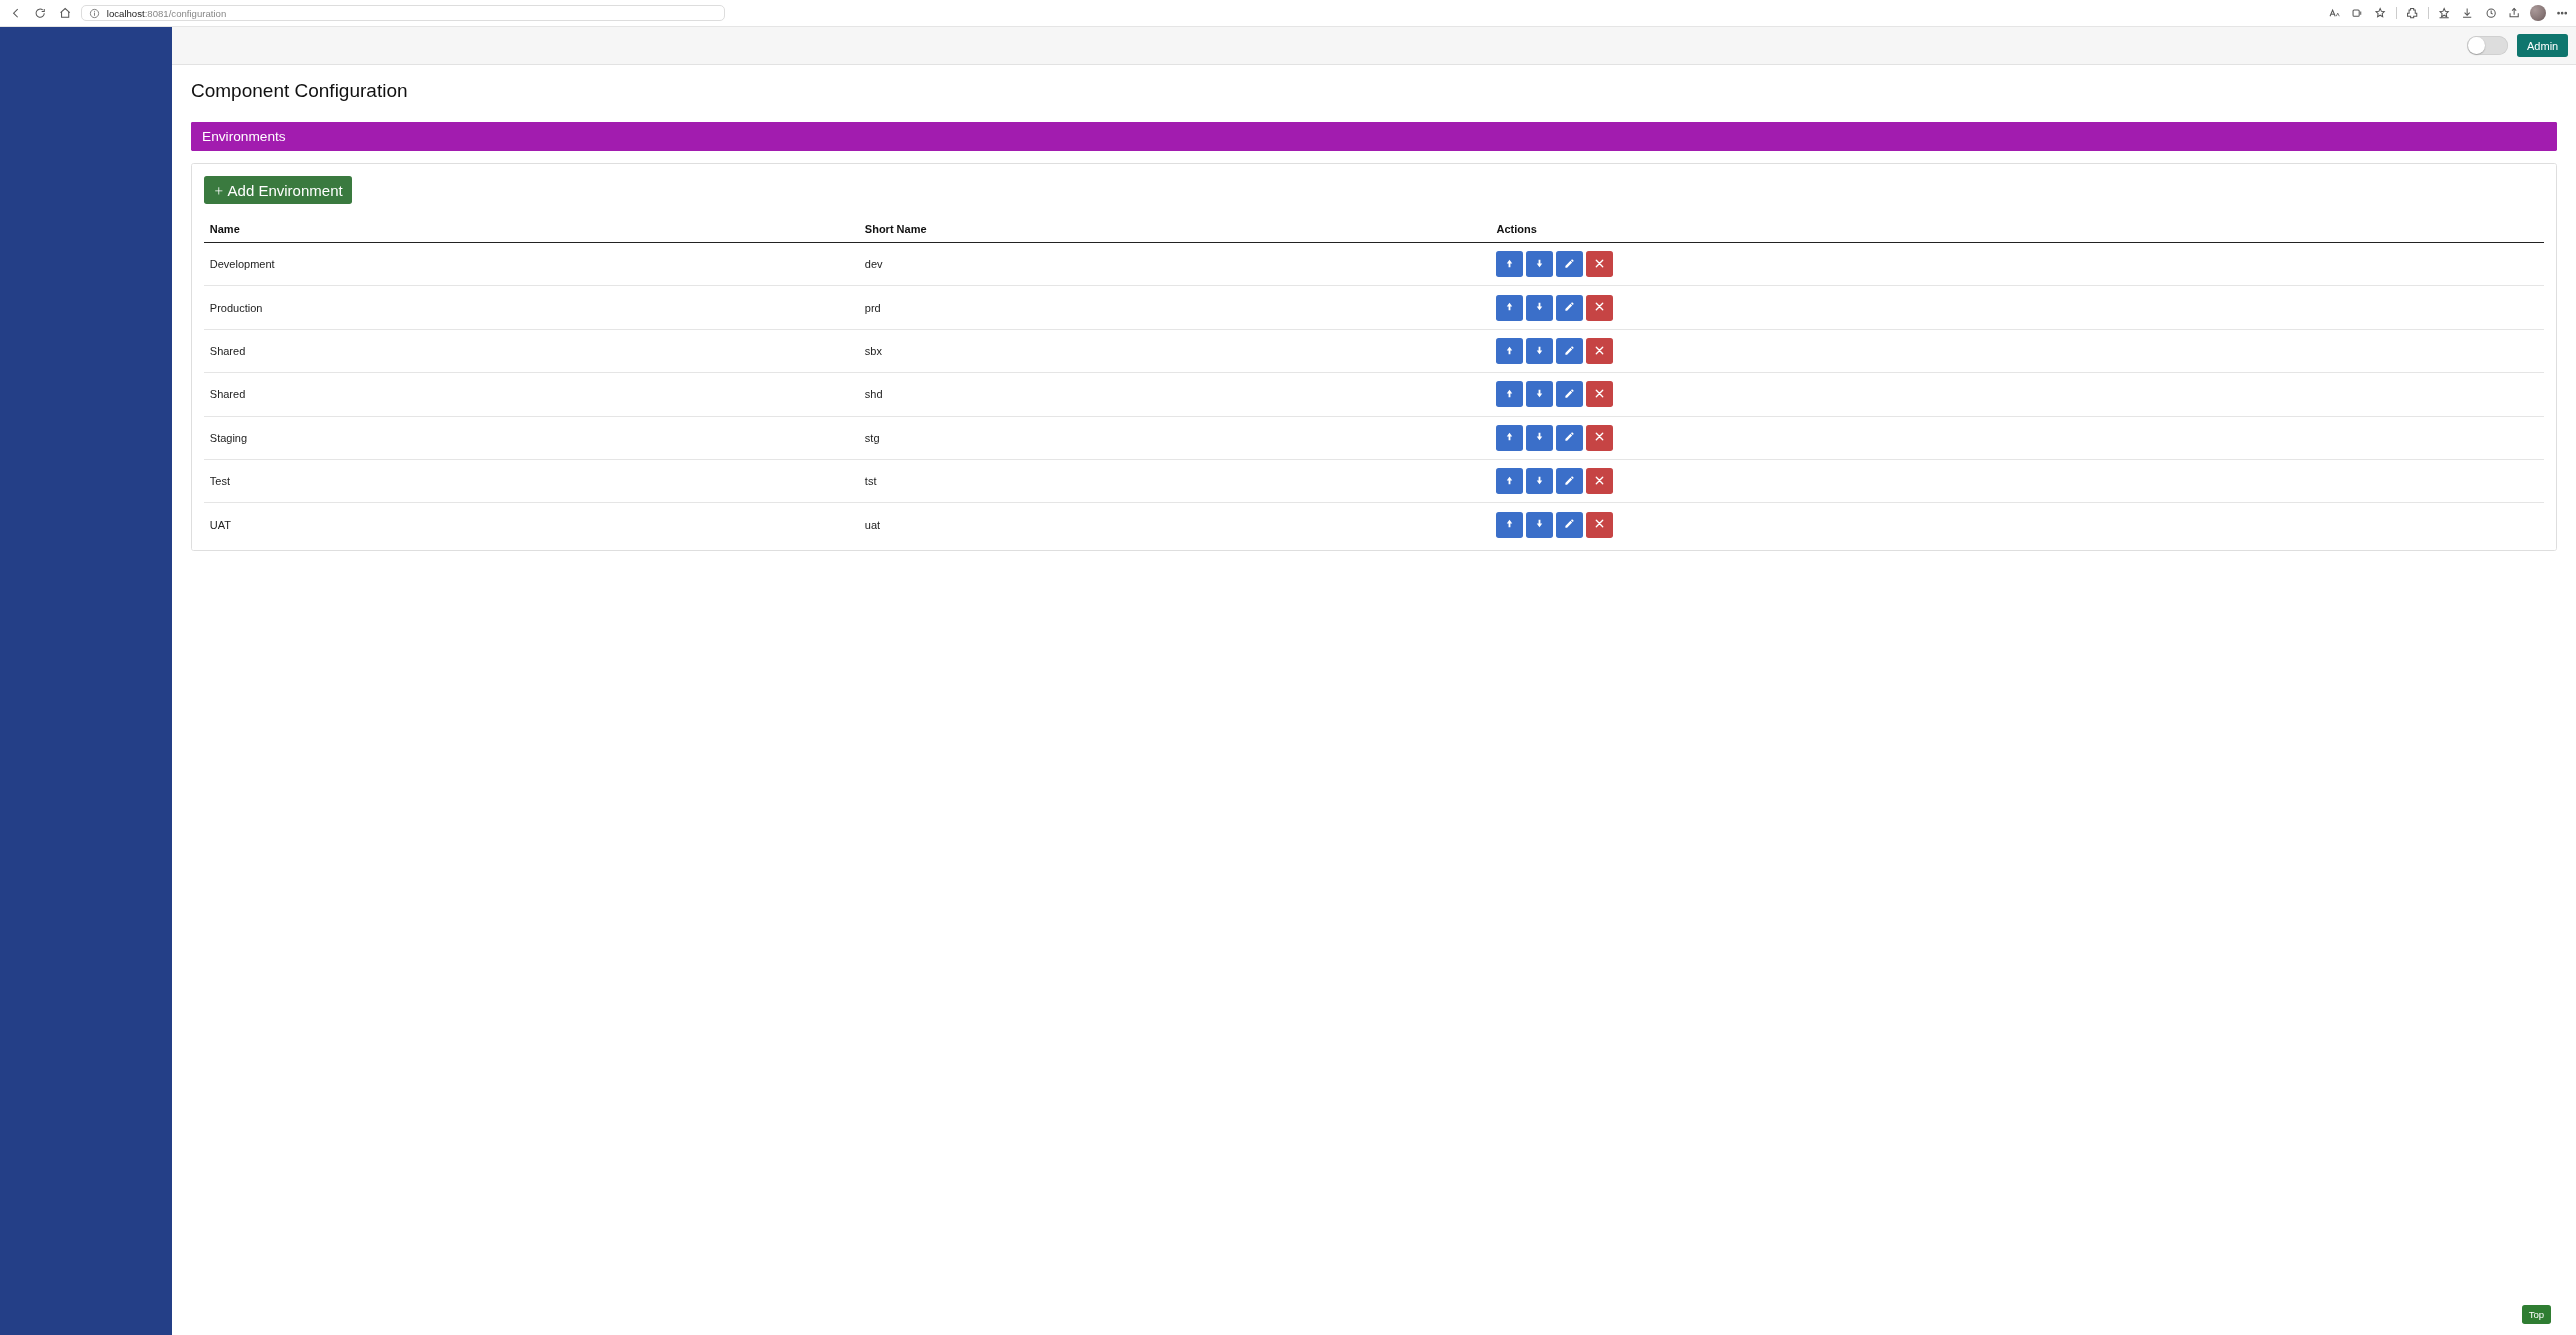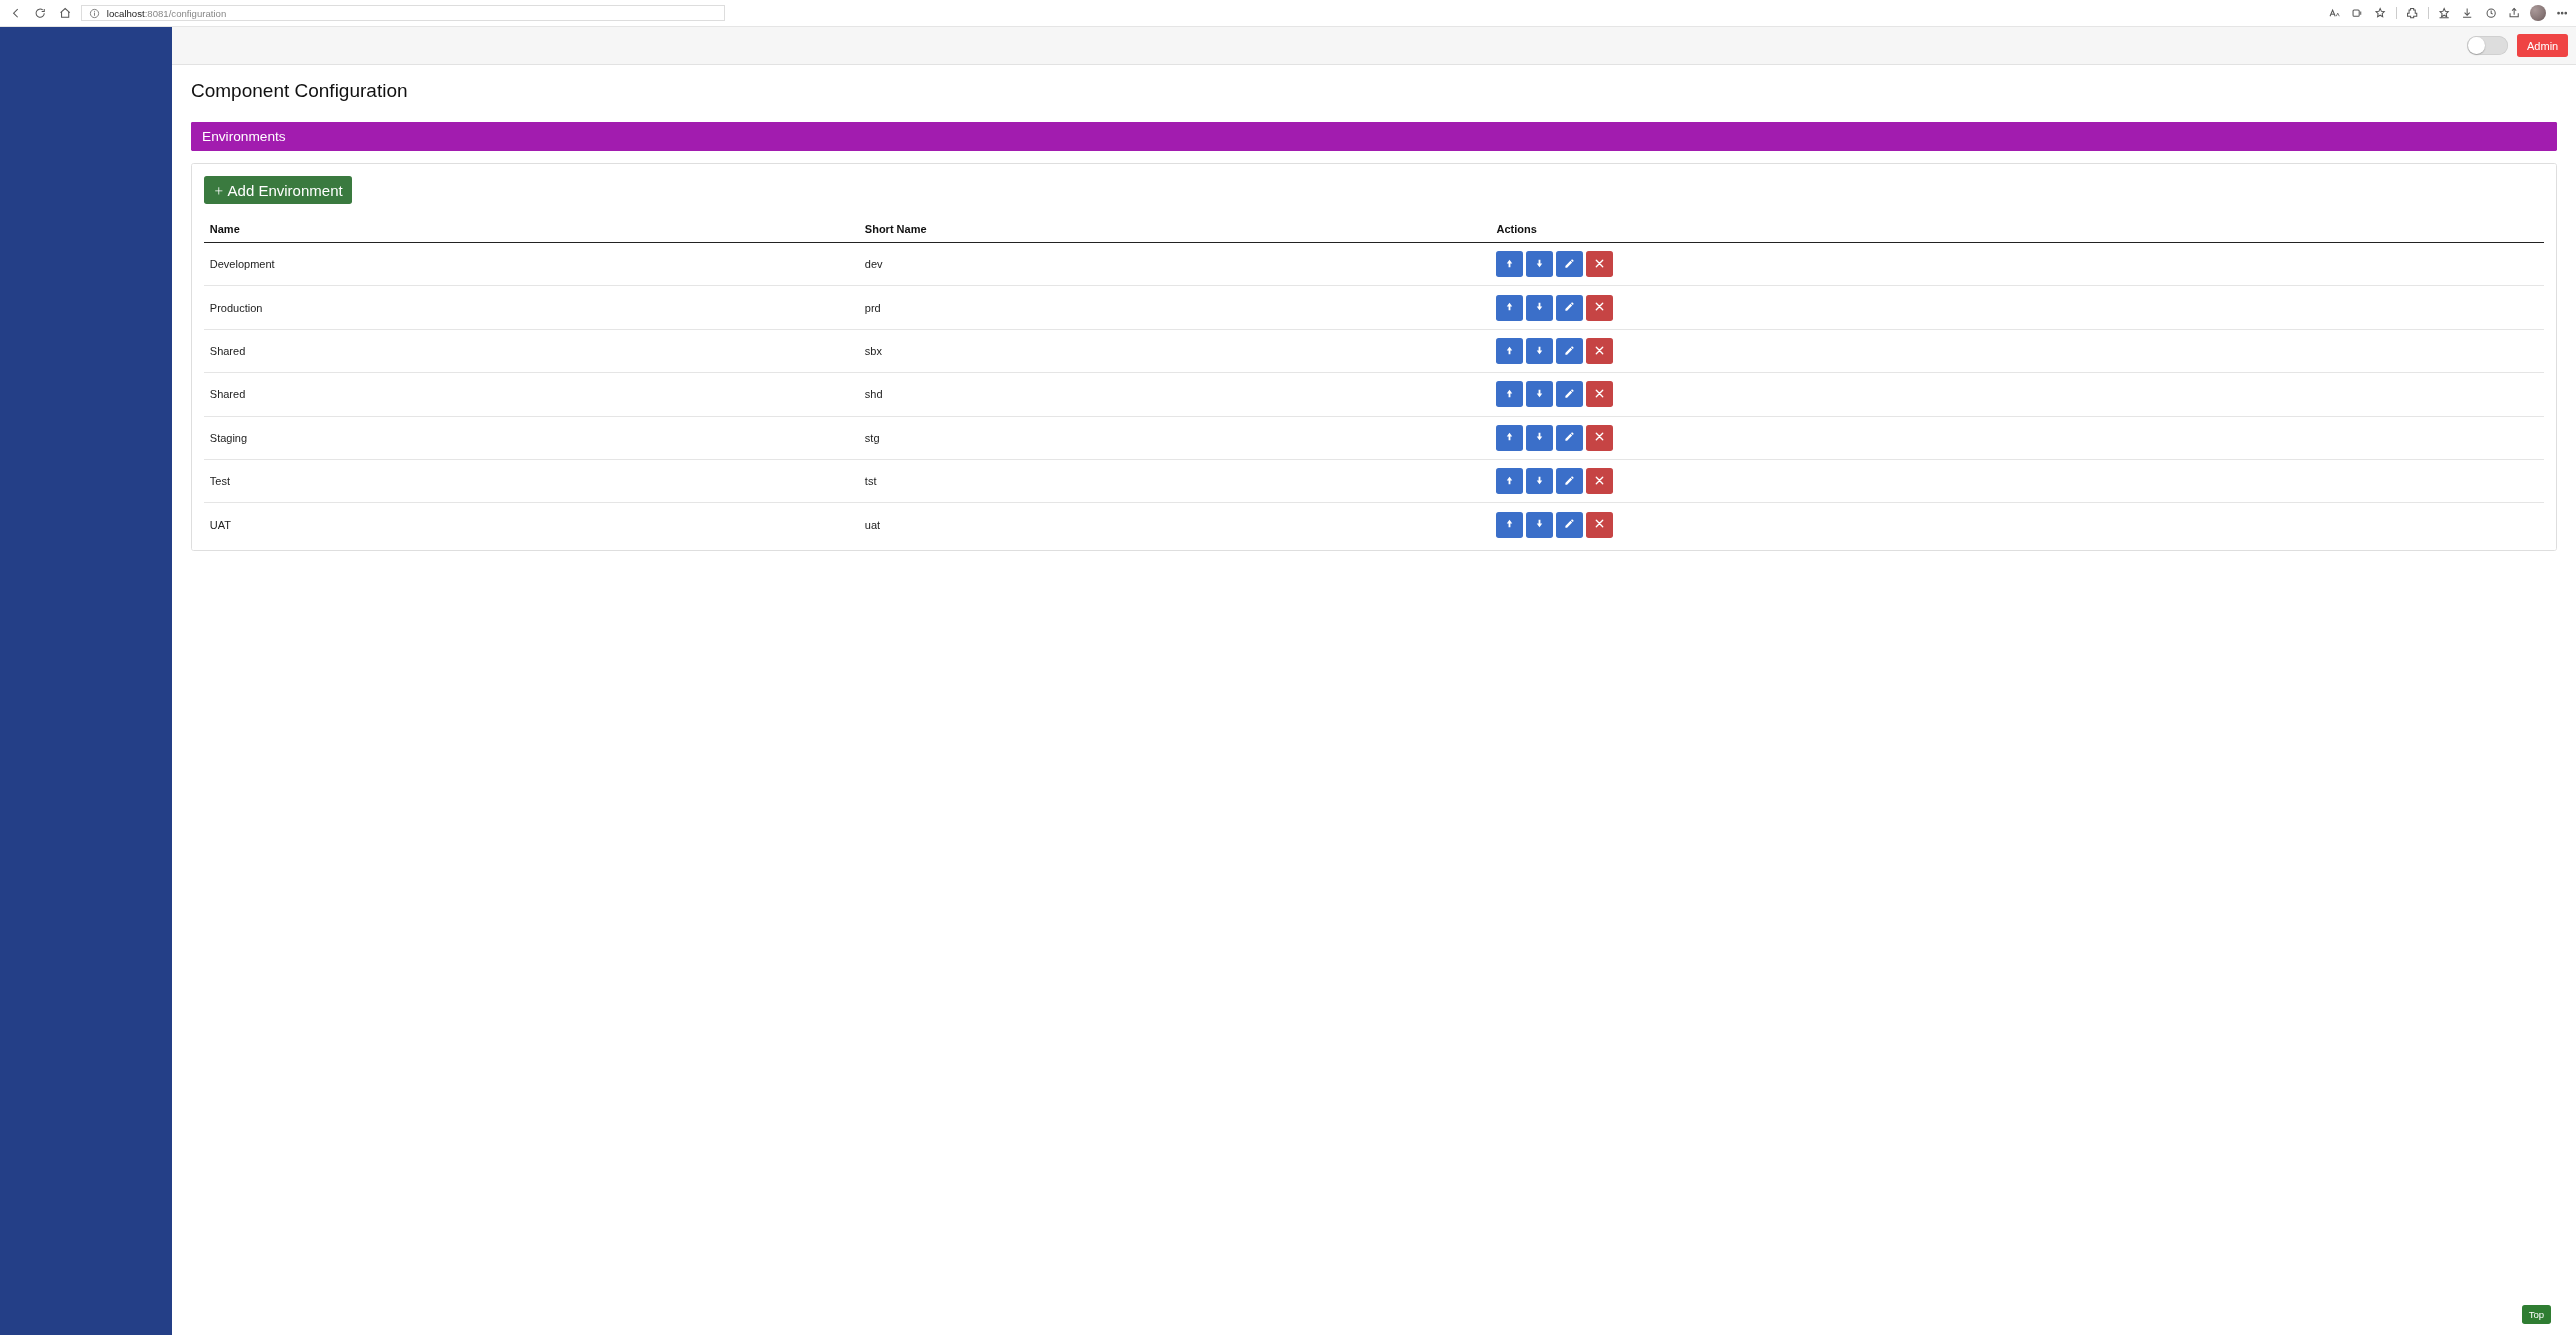--- a/index.html
+++ b/index.html
@@ -21,21 +21,21 @@
       display:flex; align-items:center; justify-content:center;
       color:#555;
       border-radius:2.7px;
     }
     .chrome .nav-btn svg { width:12.3px; height:12.3px; stroke:#555; fill:none; stroke-width:2; }
     .addr-wrap {
       flex: 1;
       height: 16px;
       background:#fff;
       border:0.7px solid #ddd;
-      border-radius:0;
+      border-radius:5px;
       display:flex;
       align-items:center;
       padding:0 6.8px;
       gap:6.8px;
       max-width: 644px;
     }
     .addr-wrap .info-icon { width:11px; height:11px; color:#777; }
     .addr-wrap .url { font-size:9.6px; color:#444; }
     .addr-wrap .url .host { color:#222; }
     .addr-wrap .url .path { color:#888; }
@@ -79,21 +79,21 @@
       border-radius:9.6px;
       position:relative;
       box-shadow: inset 0 0 0 0.7px #ccc;
     }
     .toggle .knob {
       position:absolute; left:1.4px; top:1.4px;
       width:16.4px; height:16.4px; border-radius:50%;
       background:#fff; box-shadow:0 0.7px 1.4px rgba(0,0,0,.3);
     }
     .admin-btn {
-      background:#ef4444;
+      background:#0f766e;
       color:#fff;
       font-size:11px;
       padding:5.5px 9.6px;
       border-radius:2.7px;
       border:none;
     }
 
     
     .content {
       flex:1;

